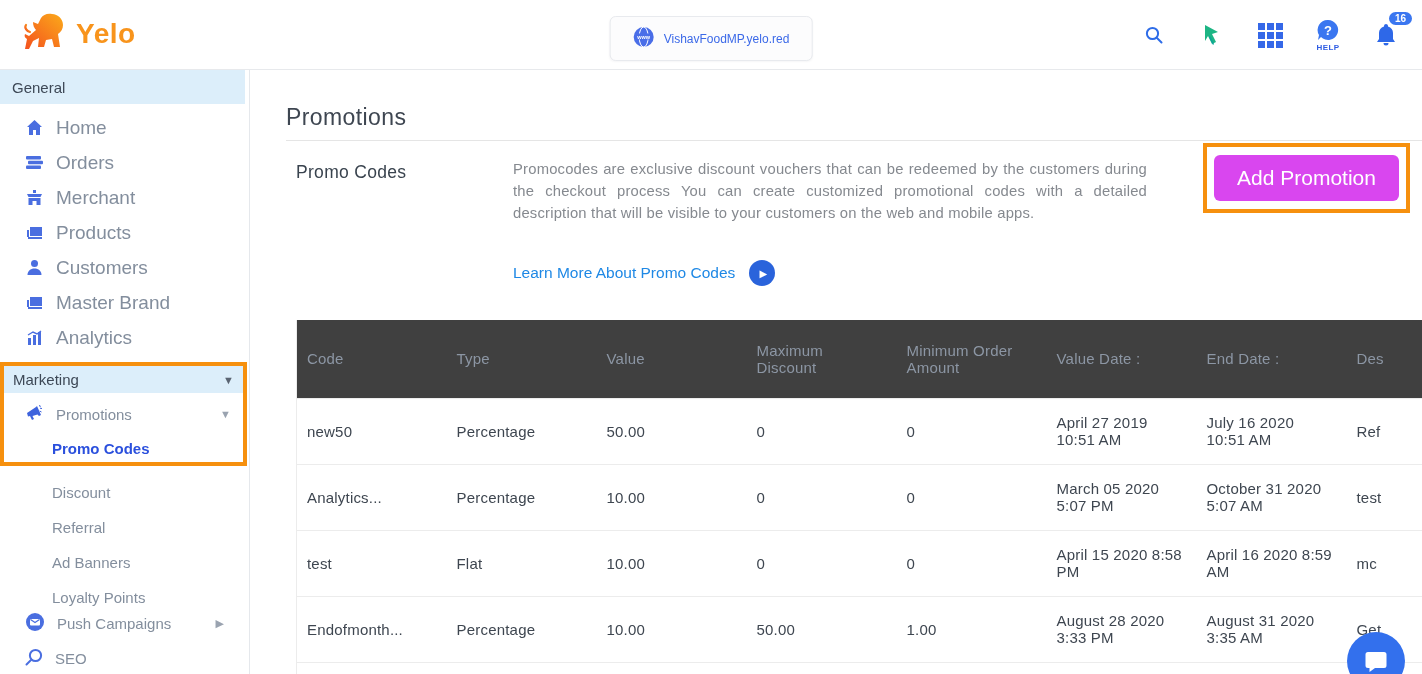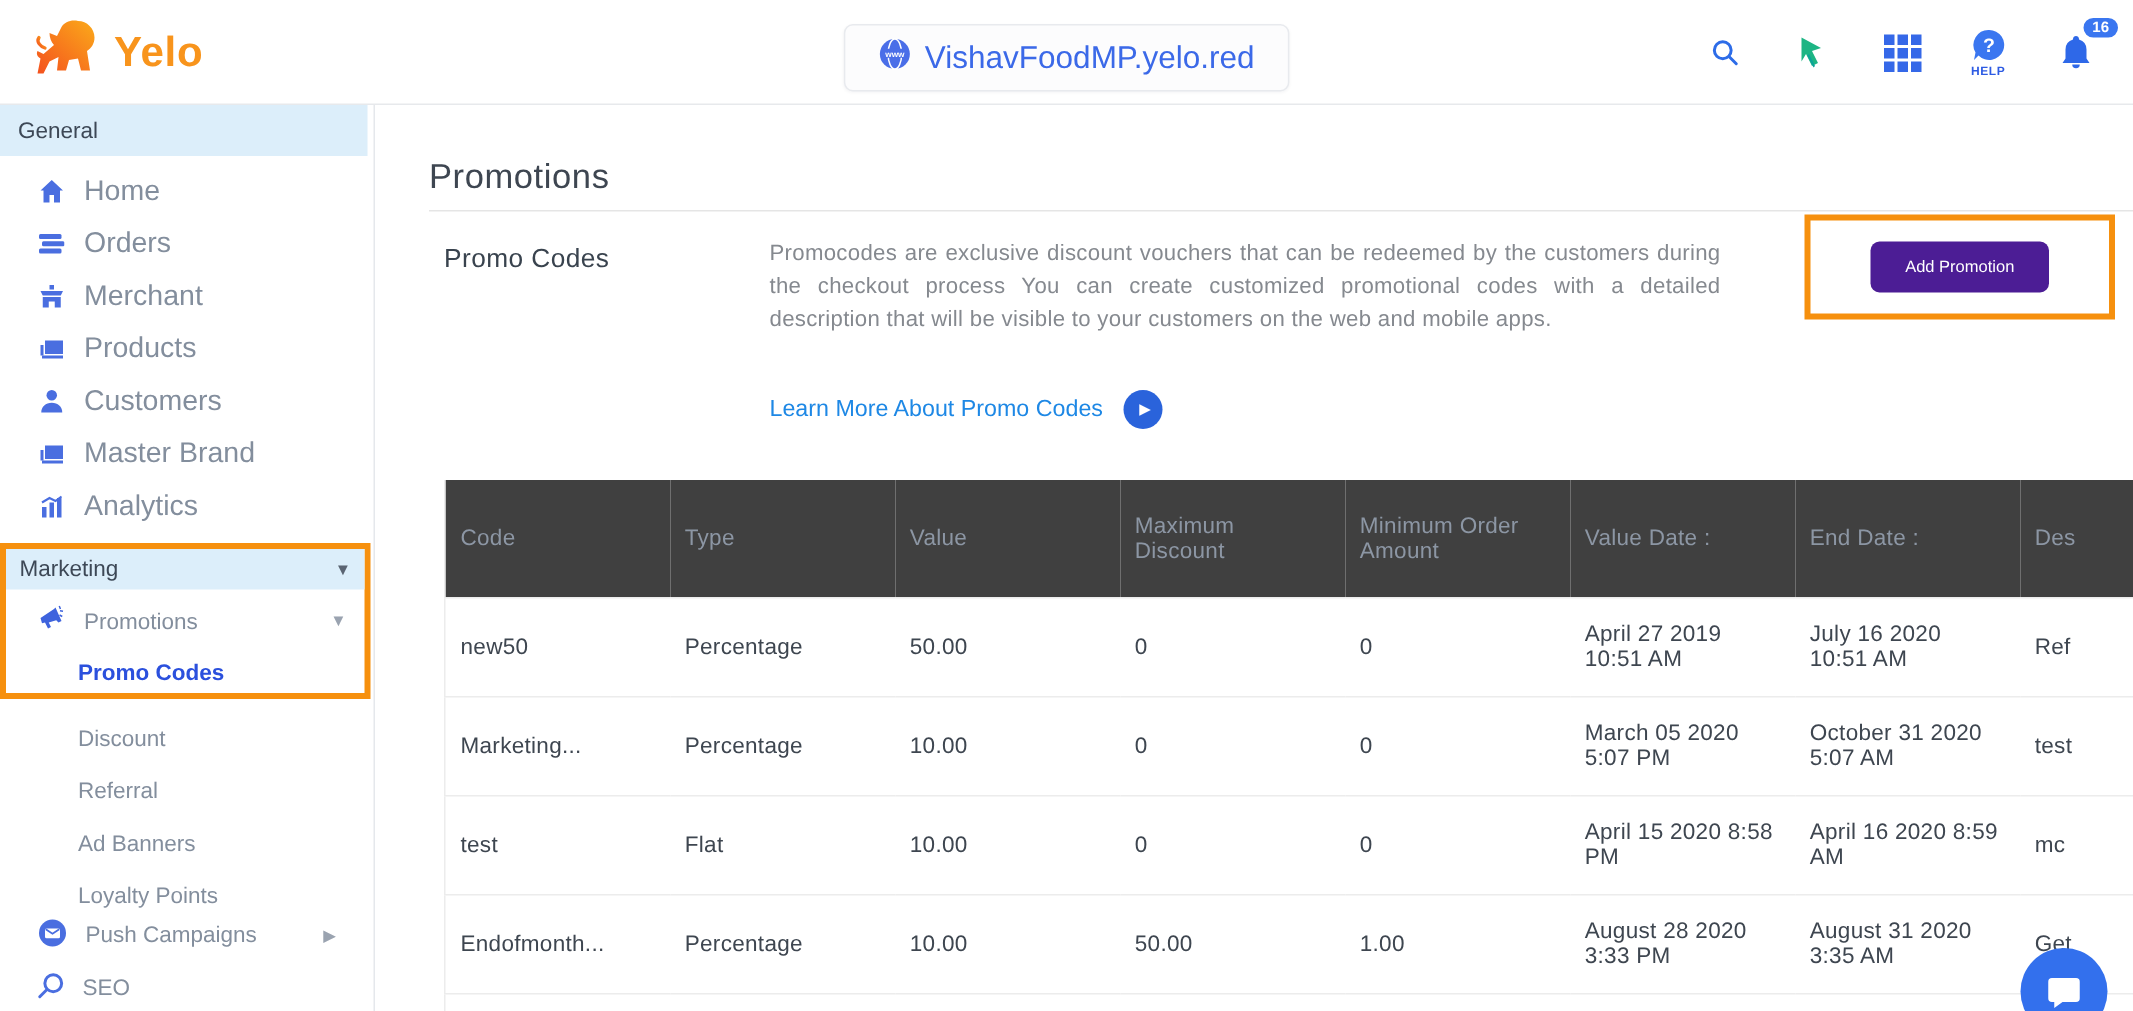--- a/index.html
+++ b/index.html
@@ -12,23 +12,23 @@
 
   
   .topbar { position:absolute; top:0; left:0; right:0; height:70px; background:#fff;
             border-bottom:1px solid #e7e9ec; z-index:20; }
   .logo { position:absolute; left:22px; top:10px; display:flex; align-items:center; gap:8px; cursor:pointer; }
   .logo-text { font-size:28px; font-weight:800; color:#f8941c; letter-spacing:.5px; }
   .domain-pill { position:absolute; left:50%; transform:translateX(-50%); top:16px; height:45px;
                  display:flex; align-items:center; gap:9px; padding:0 22px;
                  background:#fcfcfd; border:1px solid #e8eaee; border-radius:6px;
                  box-shadow:0 1px 2px rgba(20,30,60,.04); cursor:pointer; }
-  .domain-text { color:#3b69e8; font-size:21px; }
+  .domain-text { color:#3b69e8; font-size:12px; }
   .topbar-icons { position:absolute; right:22px; top:0; height:70px; display:flex; align-items:center; gap:30px; }
-  .tb-ic { width:28px; height:44px; display:flex; flex-direction:column; justify-content:center; cursor:pointer; position:relative; }
+  .tb-ic { width:28px; height:44px; display:flex; flex-direction:column; align-items:center; justify-content:center; cursor:pointer; position:relative; }
   .help-label { font-size:8px; font-weight:700; color:#2d5be3; letter-spacing:.4px; margin-top:1px; }
   .badge { position:absolute; top:-3px; right:-14px; background:#3a76f0; color:#fff; font-size:10px;
            font-weight:700; border:2px solid #fff; border-radius:10px; padding:1px 6px; }
   .grid-icon { display:grid; grid-template-columns:repeat(3,7px); grid-template-rows:repeat(3,7px); gap:2px; }
   .grid-icon span { background:#3568e8; }
 
   
   .sidebar { position:absolute; top:70px; left:0; width:250px; bottom:0; background:#fff;
              border-right:1px solid #e5e8ec; overflow:hidden; z-index:10; }
   .section-header { height:34px; width:245px; background:#dceefa; display:flex; align-items:center;
@@ -61,21 +61,21 @@
   .section-label { position:absolute; left:46px; top:92px; font-size:17.5px; color:#39434e; letter-spacing:.3px; }
   .desc { position:absolute; left:263px; top:88px; width:634px; font-size:14.8px; line-height:22px;
           color:#85898f; text-align:justify; text-align-last:left; letter-spacing:.2px; }
   .learn-row { position:absolute; left:263px; top:190px; display:flex; align-items:center; gap:14px; }
   .learn-link { color:#1e88e5; font-size:15.5px; cursor:pointer; }
   .play-btn { width:26px; height:26px; border-radius:50%; background:#2a63db; display:flex;
               align-items:center; justify-content:center; cursor:pointer; }
   .play-glyph { color:#fff; font-size:10px; margin-left:2px; }
   .add-box { position:absolute; right:12px; top:73px; width:207px; height:70px; border:4px solid #f6900e;
              background:#fff; display:flex; align-items:center; justify-content:center; }
-  .add-btn { background:#4c1d95; color:#fff; border:none; border-radius:6px; font-size:11px;
+  .add-btn { background:#d946ef; color:#fff; border:none; border-radius:6px; font-size:21px;
              padding:11px 23px; font-family:inherit; cursor:pointer; }
 
   
   .table-wrap { position:absolute; left:46px; top:250px; right:0; bottom:0; overflow:hidden; }
   table { border-collapse:collapse; table-layout:fixed; width:1210px; border-left:1px solid #ececec; }
   col { width:150px; } col.last { width:160px; }
   thead th { height:78px; background:#404040; color:#8c96a4; font-weight:400; font-size:15px;
              text-align:left; padding:0 14px 0 10px; vertical-align:middle; letter-spacing:.2px; }
   tbody td { height:66px; font-size:15px; color:#3e4650; padding:0 14px 0 10px; vertical-align:middle;
              border-top:1px solid #ececec; letter-spacing:.2px; }
@@ -331,21 +331,21 @@
           <td>new50</td>
           <td>Percentage</td>
           <td>50.00</td>
           <td>0</td>
           <td>0</td>
           <td>April 27 2019 10:51 AM</td>
           <td>July 16 2020 10:51 AM</td>
           <td>Ref</td>
         </tr>
         <tr>
-          <td>Marketing...</td>
+          <td>Analytics...</td>
           <td>Percentage</td>
           <td>10.00</td>
           <td>0</td>
           <td>0</td>
           <td>March 05 2020 5:07 PM</td>
           <td>October 31 2020 5:07 AM</td>
           <td>test</td>
         </tr>
         <tr>
           <td>test</td>

